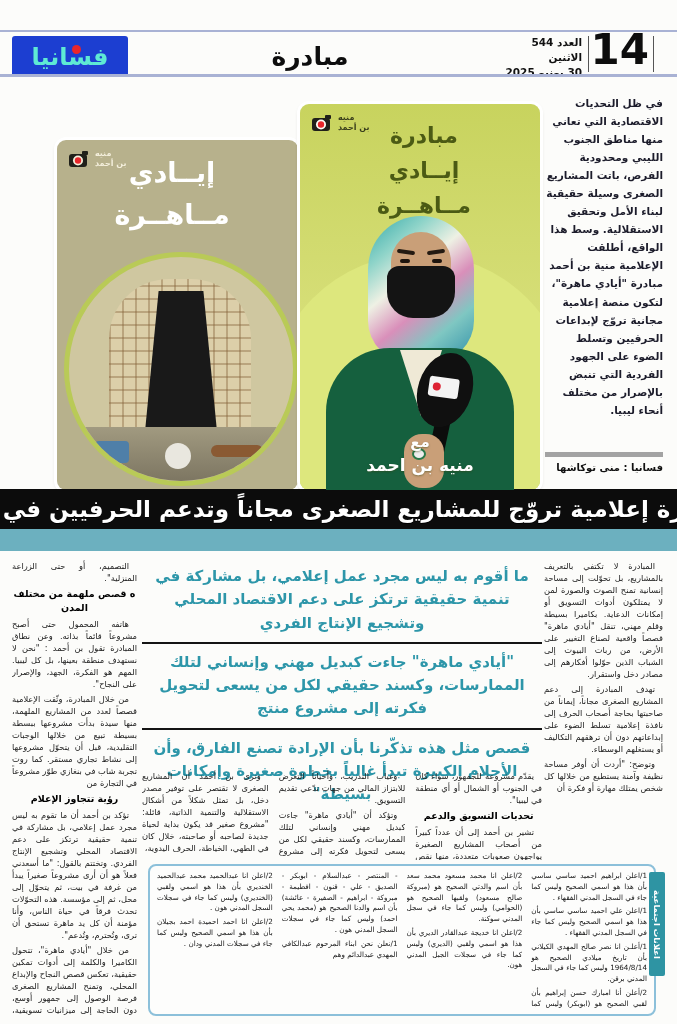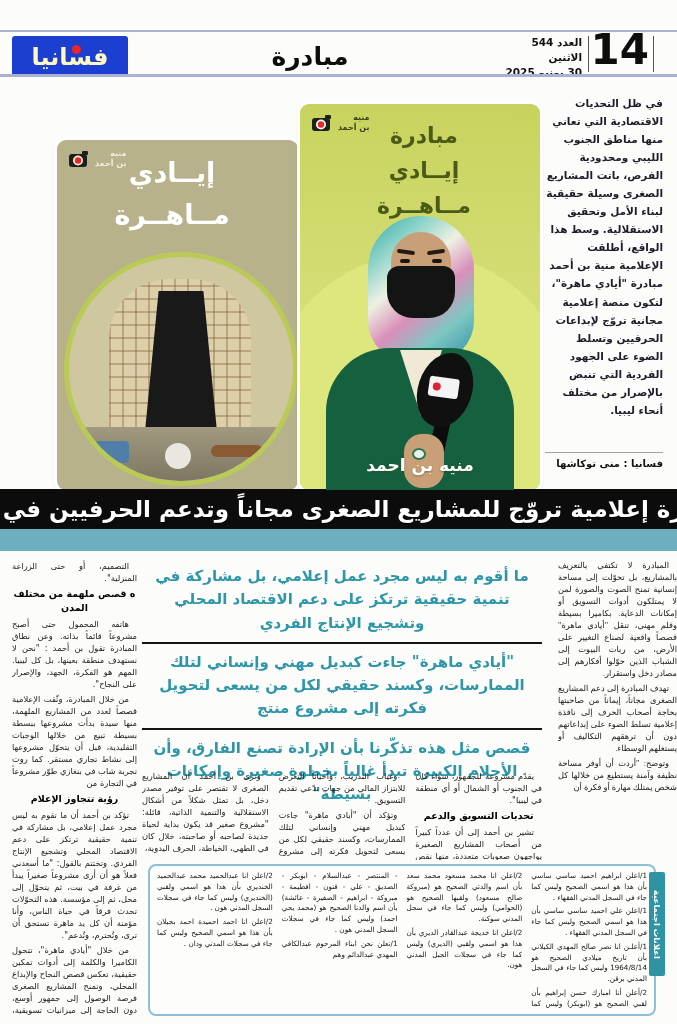--- a/index.html
+++ b/index.html
@@ -2,33 +2,33 @@
 <html lang="ar" dir="rtl"><head>
 <meta charset="utf-8">
 <style>
   html,body{margin:0;padding:0;background:#e8e8e8;}
   .page{position:relative;width:677px;height:1024px;margin:0 auto;background:#fcfcfa;
         overflow:hidden;direction:rtl;font-family:"DejaVu Sans",sans-serif;color:#1a1a1a;}
   
   .top-rule{position:absolute;left:0;right:0;top:30px;height:2px;background:#a9b2d4;}
   .hdr-bottom{position:absolute;left:0;right:0;top:74px;height:3px;background:#a9b2d4;border-bottom:4px solid #fcfcfa;box-shadow:0 6px 0 -5px #a9b2d4;}
   .logo{position:absolute;left:12px;top:36px;width:116px;height:41px;background:#1c3ed1;border-radius:3px;
-        display:flex;align-items:center;justify-content:center;color:#fef9c3;font-weight:bold;font-size:24px;}
+        display:flex;align-items:center;justify-content:center;color:#5eead4;font-weight:bold;font-size:24px;}
   .logo-dot{position:absolute;top:9px;right:47px;width:9px;height:9px;border-radius:50%;background:#e8262b;}
   .section-title{position:absolute;top:42px;left:0;width:620px;text-align:center;font-size:25px;font-weight:bold;color:#0d0d0d;}
   .pageno{position:absolute;top:28px;right:28px;width:56px;text-align:center;font-size:42px;font-weight:bold;color:#0d0d0d;line-height:1.05;}
   .vbar{position:absolute;top:36px;width:1.5px;height:36px;background:#555;}
   .vb-a{right:23px;} .vb-b{right:88px;}
   .issue-block{position:absolute;top:35px;right:95px;text-align:right;font-size:10.5px;font-weight:bold;line-height:1.45;color:#111;}
   
   .photo{position:absolute;border-radius:9px;box-shadow:0 0 0 3px #fff,0 2px 5px rgba(0,0,0,.3);overflow:hidden;}
   .photo-left{left:57px;top:140px;width:241px;height:350px;background:#b7b18c;}
   .photo-right{left:300px;top:104px;width:240px;height:386px;background:linear-gradient(180deg,#c8d35e 0%,#d6de77 55%,#cdd76b 100%);}
   .brand{position:absolute;top:9px;left:10px;display:flex;align-items:center;gap:4px;z-index:5;}
-  .brand-txt{font-size:8px;font-weight:bold;line-height:1.3;text-align:right;}
+  .brand-txt{font-size:8px;font-weight:bold;line-height:1.3;text-align:left;}
   .photo-left .brand-txt{color:#f4efdc;}
   .photo-right .brand-txt{color:#3a3f1c;}
   .pl-title{position:absolute;top:12px;right:46px;width:160px;text-align:center;color:#fff;font-weight:bold;font-size:27px;line-height:1.55;z-index:4;}
   .pr-title{position:absolute;top:14px;right:46px;width:140px;text-align:center;color:#4b5a14;font-weight:bold;font-size:22px;line-height:1.6;z-index:4;}
   .pl-circle{position:absolute;left:7px;top:112px;width:224px;height:224px;border-radius:50%;border:5px solid #b9ca57;background:#cfc7a0;overflow:hidden;}
   .shirt{position:absolute;left:40px;top:22px;width:142px;height:190px;border-radius:60px 60px 0 0;background-color:#dccfa9;
          background-image:repeating-linear-gradient(0deg,rgba(130,95,55,.38) 0 2px,transparent 2px 13px),
                           repeating-linear-gradient(90deg,rgba(130,95,55,.38) 0 2px,transparent 2px 13px);}
   .apron{position:absolute;left:72px;top:34px;width:80px;height:182px;background:#191919;clip-path:polygon(22% 0,78% 0,100% 100%,0 100%);}
   .bench{position:absolute;bottom:0;left:0;right:0;height:54px;background:linear-gradient(180deg,#a19a80,#7d7662);}
@@ -50,34 +50,34 @@
   .mic-label{position:absolute;top:26px;left:10px;width:30px;height:20px;background:#f4f4f4;border-radius:3px;transform:rotate(-10deg);}
   .mic-label::after{content:"";position:absolute;left:4px;top:6px;width:8px;height:8px;border-radius:50%;background:#d23;}
   .mic-handle{position:absolute;top:316px;left:130px;width:15px;height:54px;background:#0c0c0c;transform:rotate(12deg);z-index:6;}
   .hand{position:absolute;top:330px;left:104px;width:40px;height:54px;border-radius:18px;background:#c99f78;z-index:8;}
   .ring{position:absolute;top:14px;left:8px;width:10px;height:8px;border-radius:50%;background:#eee;border:2px solid #2a7a4a;}
   .pr-cap{position:absolute;bottom:12px;left:0;right:0;text-align:center;color:#fff;font-weight:bold;z-index:9;line-height:1.45;text-shadow:0 1px 2px rgba(60,70,20,.5);}
   .cap1{font-size:15px;display:block;} .cap2{font-size:17px;display:block;}
   
   .lead{position:absolute;top:94px;right:14px;width:118px;font-size:10.5px;font-weight:bold;color:#1c1c2b;
         line-height:1.72;text-align:right;overflow:hidden;height:340px;}
-  .byline{position:absolute;top:452px;right:14px;width:118px;font-size:10px;font-weight:bold;color:#111;border-top:1px solid #a3a3a3;padding-top:5px;}
+  .byline{position:absolute;top:452px;right:14px;width:118px;font-size:10px;font-weight:bold;color:#111;border-top:5px solid #a3a3a3;padding-top:5px;}
   
   .banner{position:absolute;top:489px;left:0;right:0;height:40px;background:#0c0c0c;display:flex;align-items:center;justify-content:center;}
   .banner span{color:#fff;font-weight:bold;font-size:23px;white-space:nowrap;text-shadow:0 1px 0 #000;}
   .strip{position:absolute;top:529px;left:0;right:0;height:22px;background:#6cb0bf;}
   
   .quotes{position:absolute;top:558px;left:142px;width:400px;text-align:center;color:#2d96a9;font-weight:bold;}
   .q{font-size:15px;line-height:1.55;padding:7px 2px;}
   .q + .q{border-top:2px solid #141414;}
   
   .acol{font-size:8.3px;line-height:1.45;color:#222;text-align:justify;overflow:hidden;}
   .acol p{margin:0 0 3px;text-indent:8px;}
   .sh{font-weight:bold;text-align:center;font-size:9.5px;margin:2px 0 3px;color:#000;text-indent:0 !important;}
-  .colE{position:absolute;top:560px;right:0;width:119px;height:300px;font-family:Liberation Serif, serif;}
+  .colE{position:absolute;top:560px;right:14px;width:119px;height:300px;}
   .colA{position:absolute;top:560px;left:12px;width:125px;height:456px;}
   .bcols{position:absolute;top:770px;left:142px;width:400px;height:90px;display:flex;gap:10px;}
   .bcol{flex:1;overflow:hidden;}
   
   .adsbox{position:absolute;left:148px;top:864px;width:508px;height:152px;border:2px solid #8cc0da;border-radius:8px;
           padding:5px 7px;box-sizing:border-box;display:flex;gap:9px;background:#fdfdfc;}
   .adcol{flex:1;font-size:7.2px;line-height:1.5;color:#161616;text-align:justify;overflow:hidden;}
   .adcol p{margin:0 0 3px;}
   .vtag{position:absolute;right:12px;top:872px;width:16px;height:104px;background:#2e94a3;color:#fff;border-radius:2px;
         writing-mode:vertical-rl;display:flex;align-items:center;justify-content:center;
@@ -158,20 +158,21 @@
     <div class="jacket"></div>
     <div class="shirt-v"></div>
     <div class="mic-head">
       <span class="mic-label"></span>
     </div>
     <div class="mic-handle"></div>
     <div class="hand">
       <span class="ring"></span>
     </div>
     <div class="pr-cap">
+      <span class="cap1">مع</span>
       <span class="cap2">منيه بن احمد</span>
     </div>
   </div>
 
   <div class="lead">في ظل التحديات الاقتصادية التي تعاني منها مناطق الجنوب الليبي ومحدودية الفرص، باتت المشاريع الصغرى وسيلة حقيقية لبناء الأمل وتحقيق الاستقلالية. وسط هذا الواقع، أطلقت الإعلامية منية بن أحمد مبادرة "أيادي ماهرة"، لتكون منصة إعلامية مجانية تروّج لإبداعات الحرفيين وتسلط الضوء على الجهود الفردية التي تنبض بالإصرار من مختلف أنحاء ليبيا.</div>
   <div class="byline">فسانيا : منى توكاشها</div>
 
   <div class="banner">
     <span>مبادرة إعلامية تروّج للمشاريع الصغرى مجاناً وتدعم الحرفيين في ليبيا</span>
   </div>

